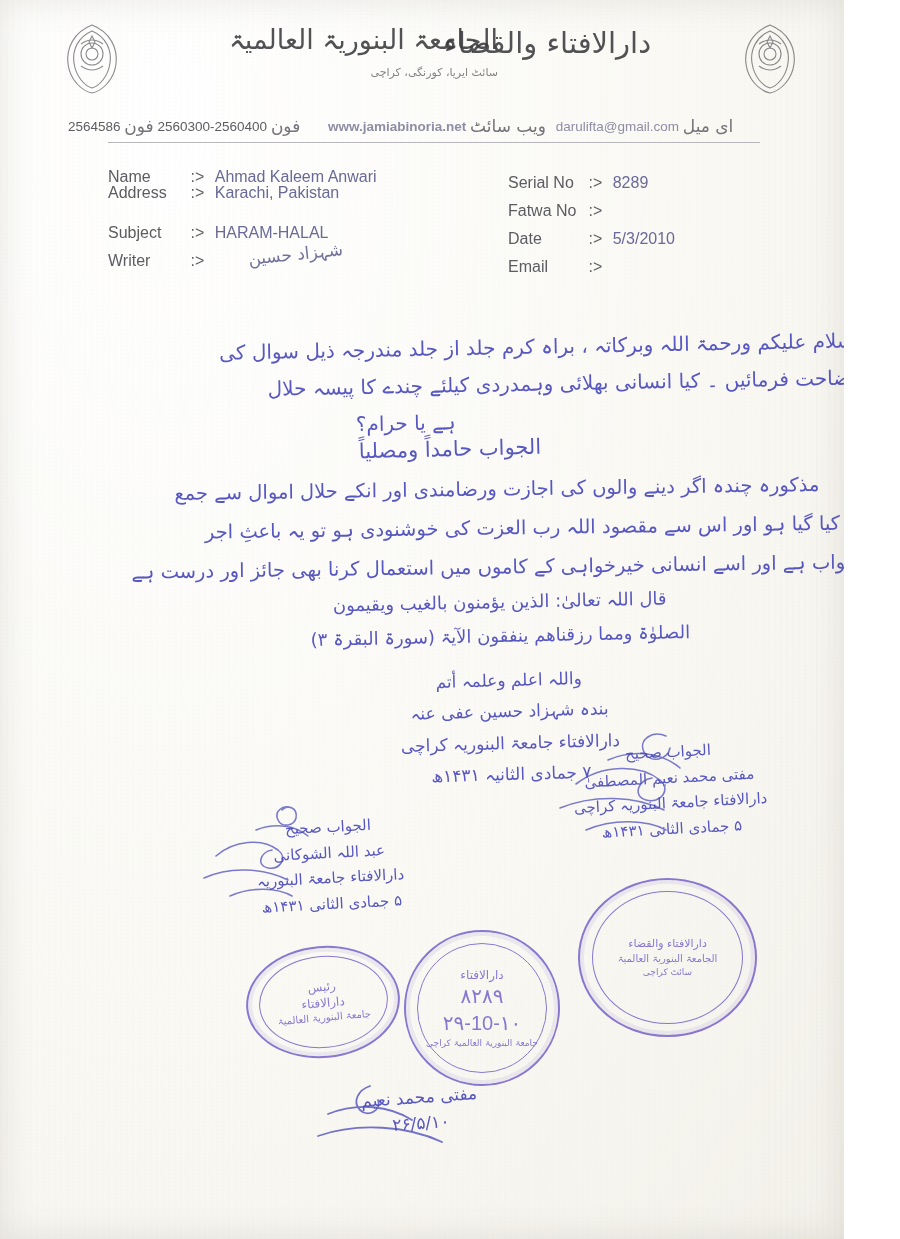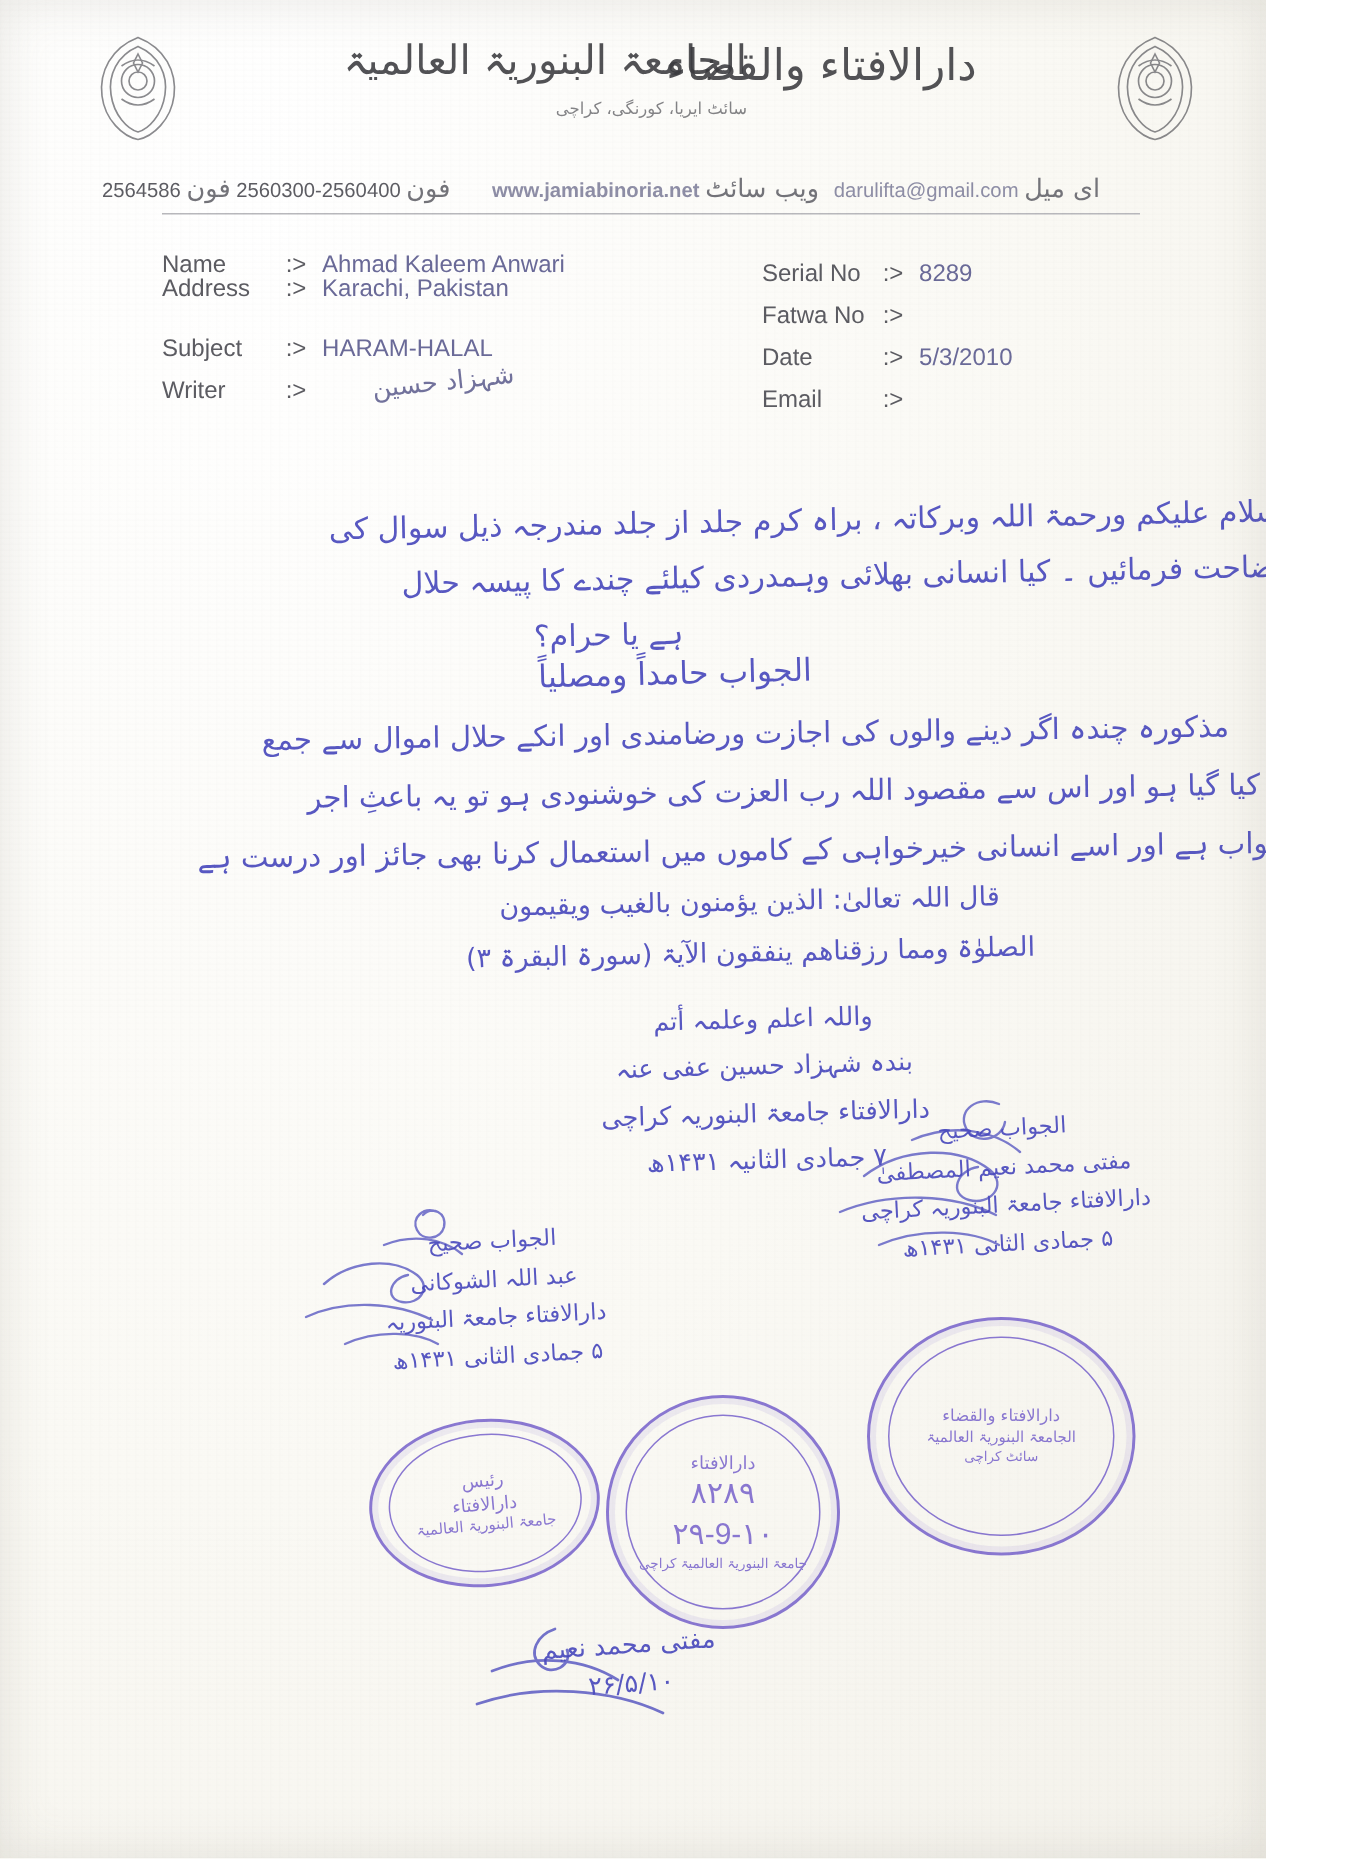--- a/index.html
+++ b/index.html
@@ -481,21 +481,21 @@
       <div>رئیس</div>
       <div>دارالافتاء</div>
       <div style="font-size:10px;">جامعۃ البنوریۃ العالمیۃ</div>
     </div>
   </div>
 
   <div class="stamp stamp-2">
     <div class="inner stamp-lines">
       <div>دارالافتاء</div>
       <div class="stamp-num">۸۲۸۹</div>
-      <div class="stamp-num">۲۹-9-۱۰</div>
+      <div class="stamp-num">۲۹-10-۱۰</div>
       <div style="font-size:9px;">جامعۃ البنوریۃ العالمیۃ کراچی</div>
     </div>
   </div>
 
   <div class="stamp stamp-3">
     <div class="inner stamp-lines">
       <div>دارالافتاء والقضاء</div>
       <div style="font-size:10px;">الجامعۃ البنوریۃ العالمیۃ</div>
       <div style="font-size:9px;">سائٹ کراچی</div>
     </div>

